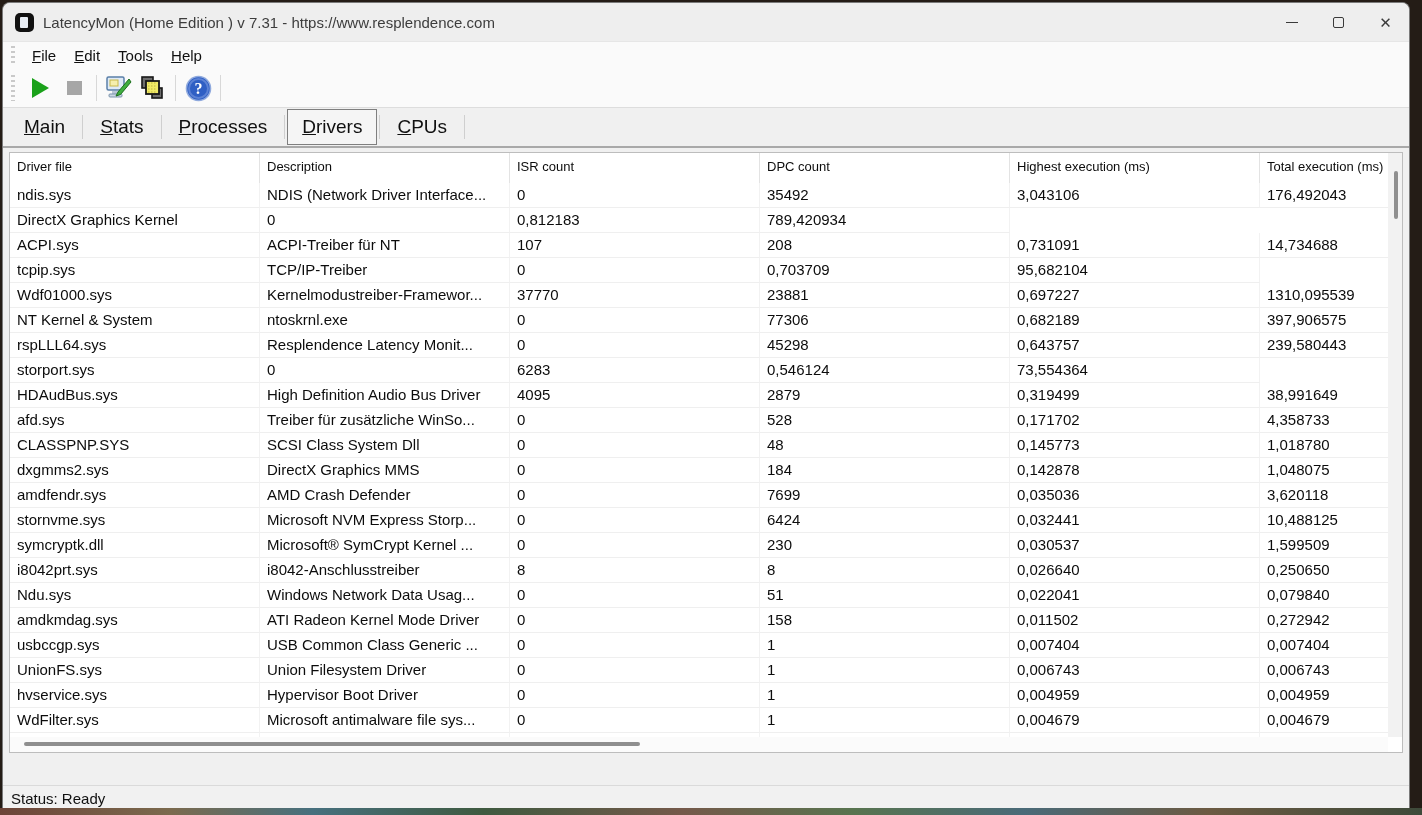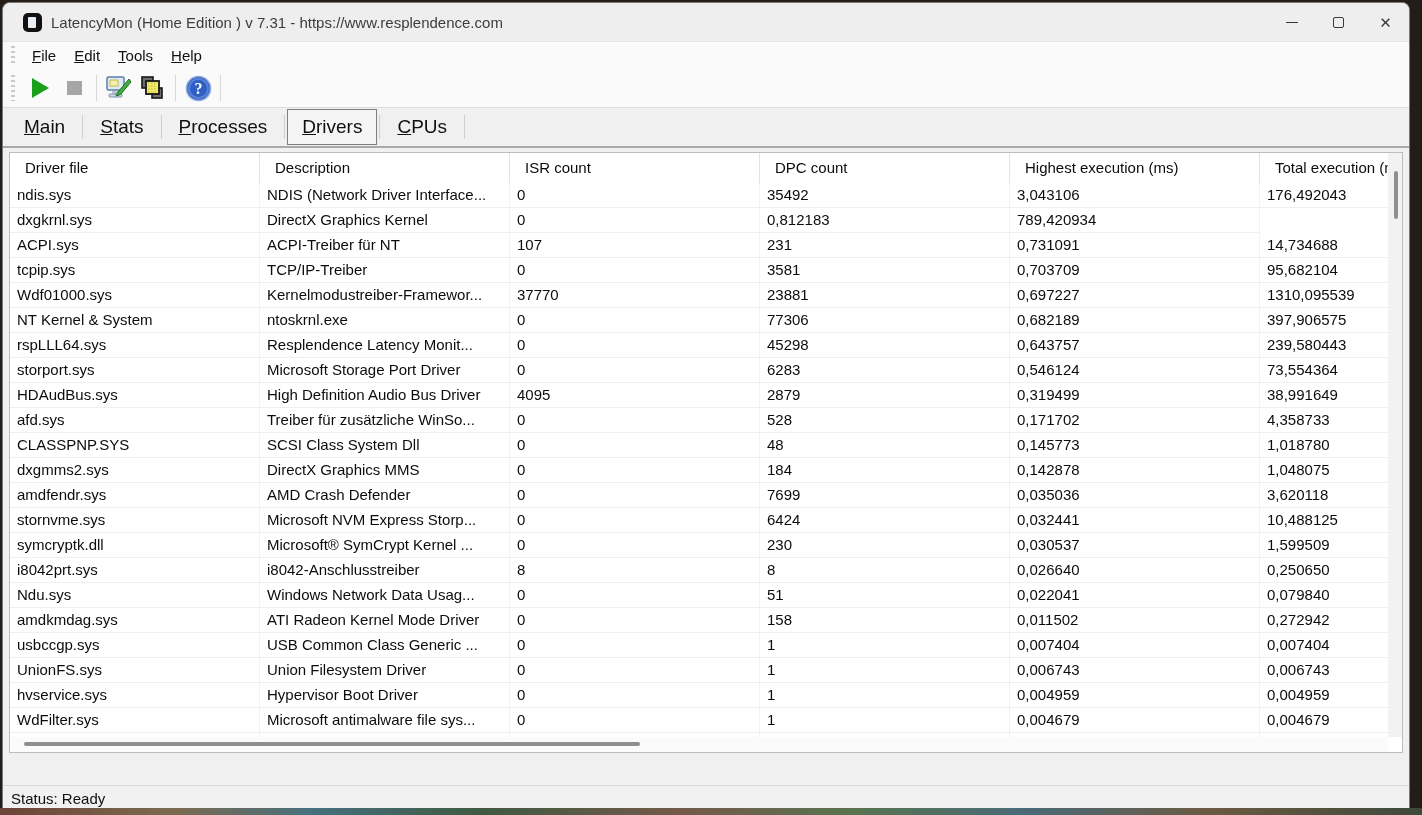--- a/index.html
+++ b/index.html
@@ -16,21 +16,21 @@
   }
   .window {
     position:absolute; left:2px; top:2px; width:1408px; height:809px;
     background:#f0f0f0; border-radius:8px 8px 0 0; overflow:hidden;
     display:flex; flex-direction:column;
     border:1px solid #7a7a7a; border-bottom:none;
   }
   
   .titlebar {
     height:38px; background:#eeeeee; display:flex; align-items:center;
-    padding-left:20px; flex:0 0 auto;
+    padding-left:12px; flex:0 0 auto;
   }
   .app-icon {
     width:19px; height:19px; border-radius:5px; background:#111;
     margin-right:9px; position:relative; flex:0 0 auto;
   }
   .app-icon::after {
     content:""; position:absolute; left:5px; top:4px; width:8px; height:11px;
     background:#e9eef5; border-radius:1px;
   }
   .title-text { font-size:15px; color:#3d3d3d; white-space:nowrap; }
@@ -81,22 +81,22 @@
   .listview {
     height:100%; background:#ffffff; border:1px solid #bdbdbd;
     display:flex; flex-direction:column; position:relative; overflow:hidden;
   }
   .lv-grid-row {
     display:grid;
     grid-template-columns:250px 250px 250px 250px 250px minmax(0,1fr);
   }
   .lv-header { flex:0 0 30px; }
   .lv-header .hcell {
-    font-size:15px; color:#0c0c0c; padding:6px 0 0 7px; white-space:nowrap;
-    overflow:hidden; border-right:1px solid #e3e3e3; height:30px;margin-left:8px;
+    font-size:13px; color:#0c0c0c; padding:6px 0 0 7px; white-space:nowrap;
+    overflow:hidden; border-right:1px solid #e3e3e3; height:30px;
   }
   .lv-body { flex:1 1 auto; overflow:hidden; }
   .lv-row { height:25px; }
   .lv-row .cell {
     font-size:15px; color:#0c0c0c; padding:3px 0 0 7px; white-space:nowrap;
     overflow:hidden; border-right:1px solid #f2f2f2; border-bottom:1px solid #efefef;
     height:25px;
   }
   .hscrollbar {
     flex:0 0 15px; position:relative; background:#fbfbfb; margin-right:14px;
@@ -212,39 +212,37 @@
       <div class="lv-body">
           <div class="lv-row lv-grid-row">
     <div class="cell">ndis.sys</div>
     <div class="cell">NDIS (Network Driver Interface...</div>
     <div class="cell">0</div>
     <div class="cell">35492</div>
     <div class="cell">3,043106</div>
     <div class="cell">176,492043</div>
   </div>
           <div class="lv-row lv-grid-row">
-    <div class="cell">dxgkrnl.sys</div>
     <div class="cell">DirectX Graphics Kernel</div>
     <div class="cell">0</div>
     <div class="cell">0,812183</div>
     <div class="cell">789,420934</div>
   </div>
           <div class="lv-row lv-grid-row">
     <div class="cell">ACPI.sys</div>
     <div class="cell">ACPI-Treiber für NT</div>
     <div class="cell">107</div>
-    <div class="cell">231</div>
+    <div class="cell">208</div>
     <div class="cell">0,731091</div>
     <div class="cell">14,734688</div>
   </div>
           <div class="lv-row lv-grid-row">
     <div class="cell">tcpip.sys</div>
     <div class="cell">TCP/IP-Treiber</div>
     <div class="cell">0</div>
-    <div class="cell">3581</div>
     <div class="cell">0,703709</div>
     <div class="cell">95,682104</div>
   </div>
           <div class="lv-row lv-grid-row">
     <div class="cell">Wdf01000.sys</div>
     <div class="cell">Kernelmodustreiber-Framewor...</div>
     <div class="cell">37770</div>
     <div class="cell">23881</div>
     <div class="cell">0,697227</div>
     <div class="cell">1310,095539</div>
@@ -260,21 +258,20 @@
           <div class="lv-row lv-grid-row">
     <div class="cell">rspLLL64.sys</div>
     <div class="cell">Resplendence Latency Monit...</div>
     <div class="cell">0</div>
     <div class="cell">45298</div>
     <div class="cell">0,643757</div>
     <div class="cell">239,580443</div>
   </div>
           <div class="lv-row lv-grid-row">
     <div class="cell">storport.sys</div>
-    <div class="cell">Microsoft Storage Port Driver</div>
     <div class="cell">0</div>
     <div class="cell">6283</div>
     <div class="cell">0,546124</div>
     <div class="cell">73,554364</div>
   </div>
           <div class="lv-row lv-grid-row">
     <div class="cell">HDAudBus.sys</div>
     <div class="cell">High Definition Audio Bus Driver</div>
     <div class="cell">4095</div>
     <div class="cell">2879</div>

